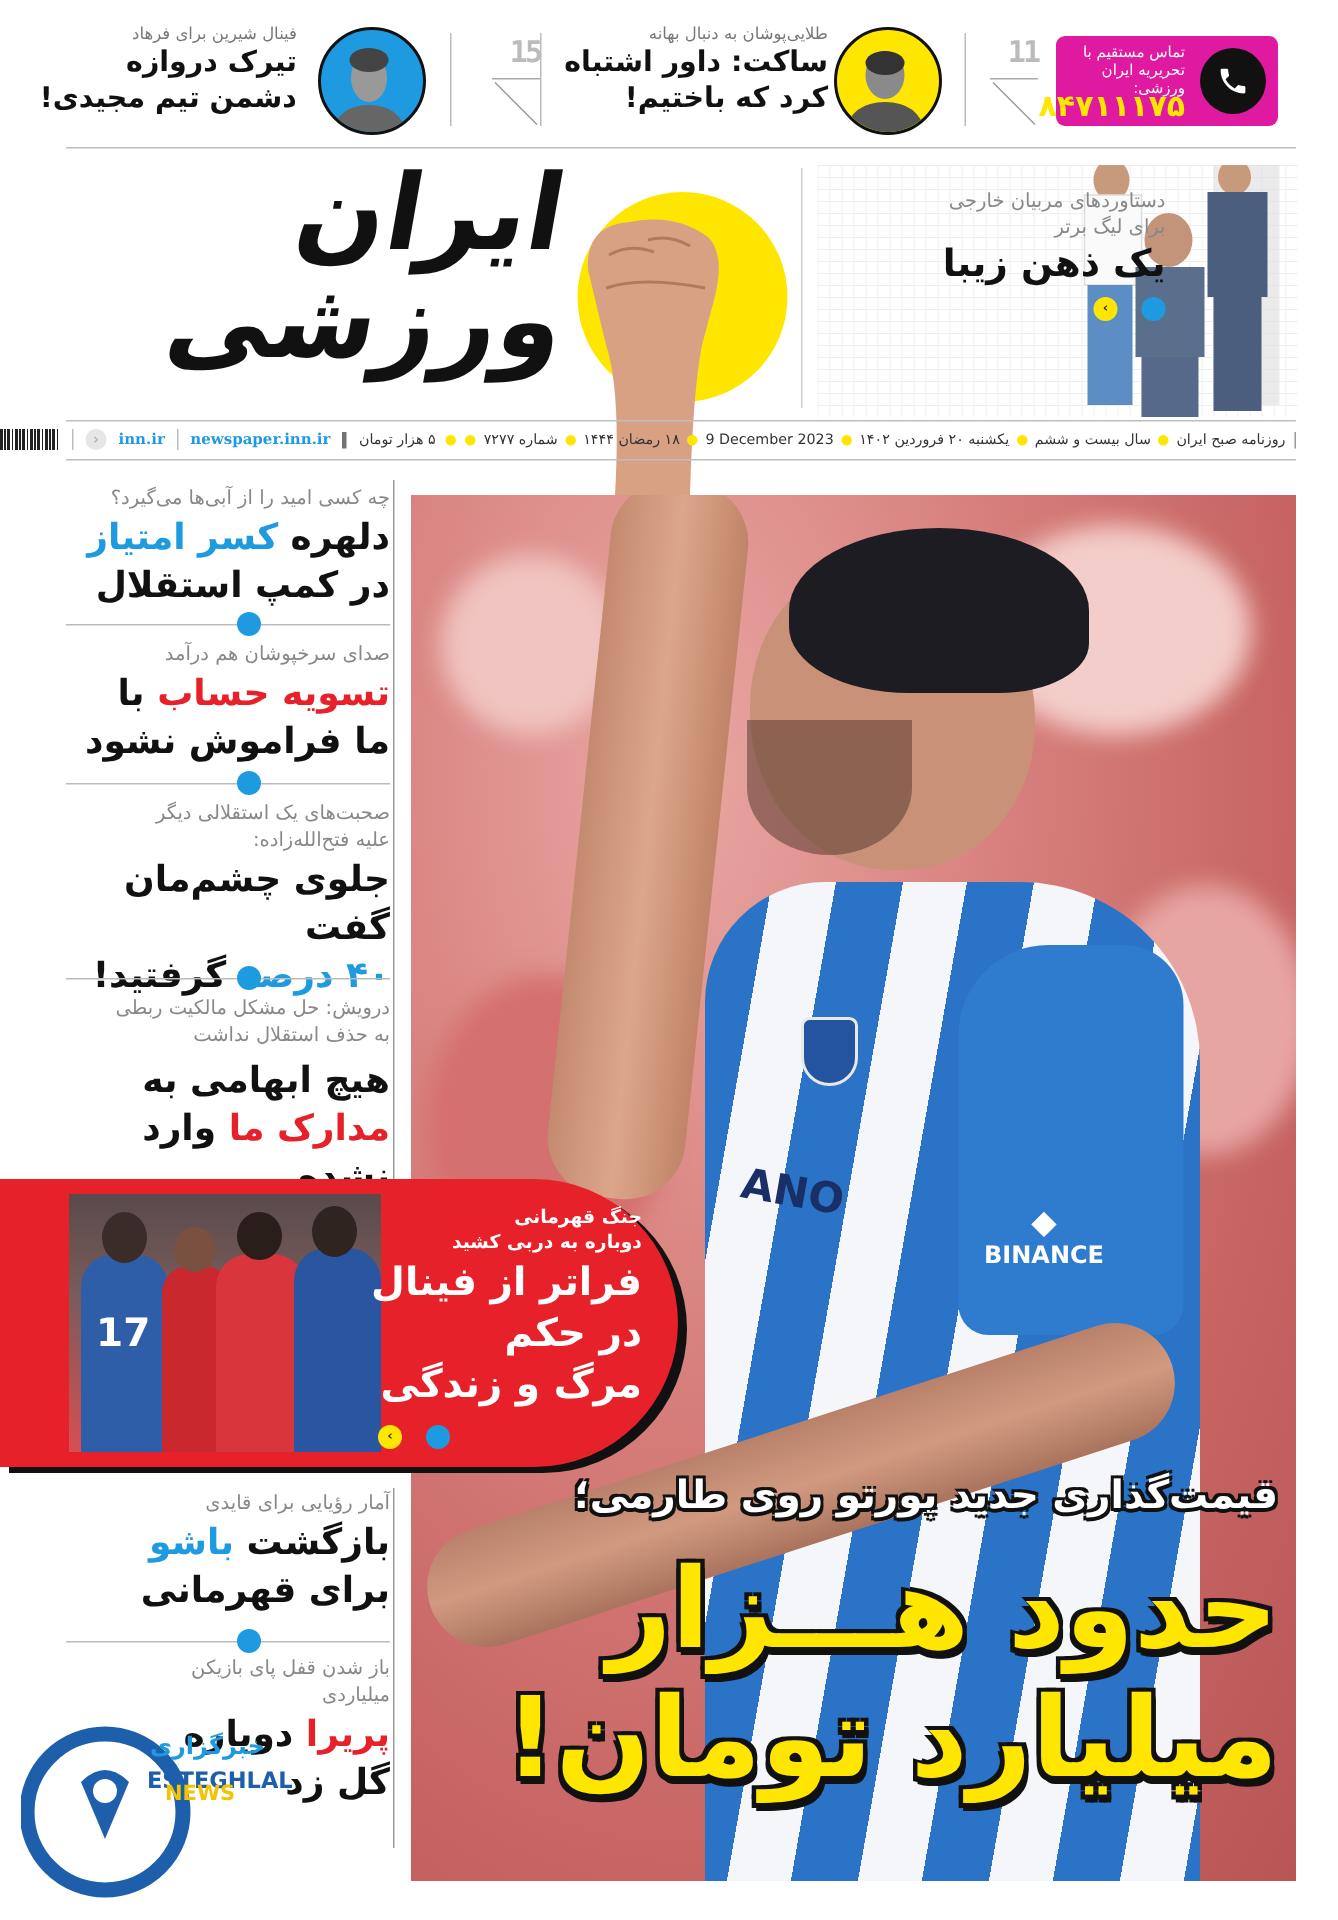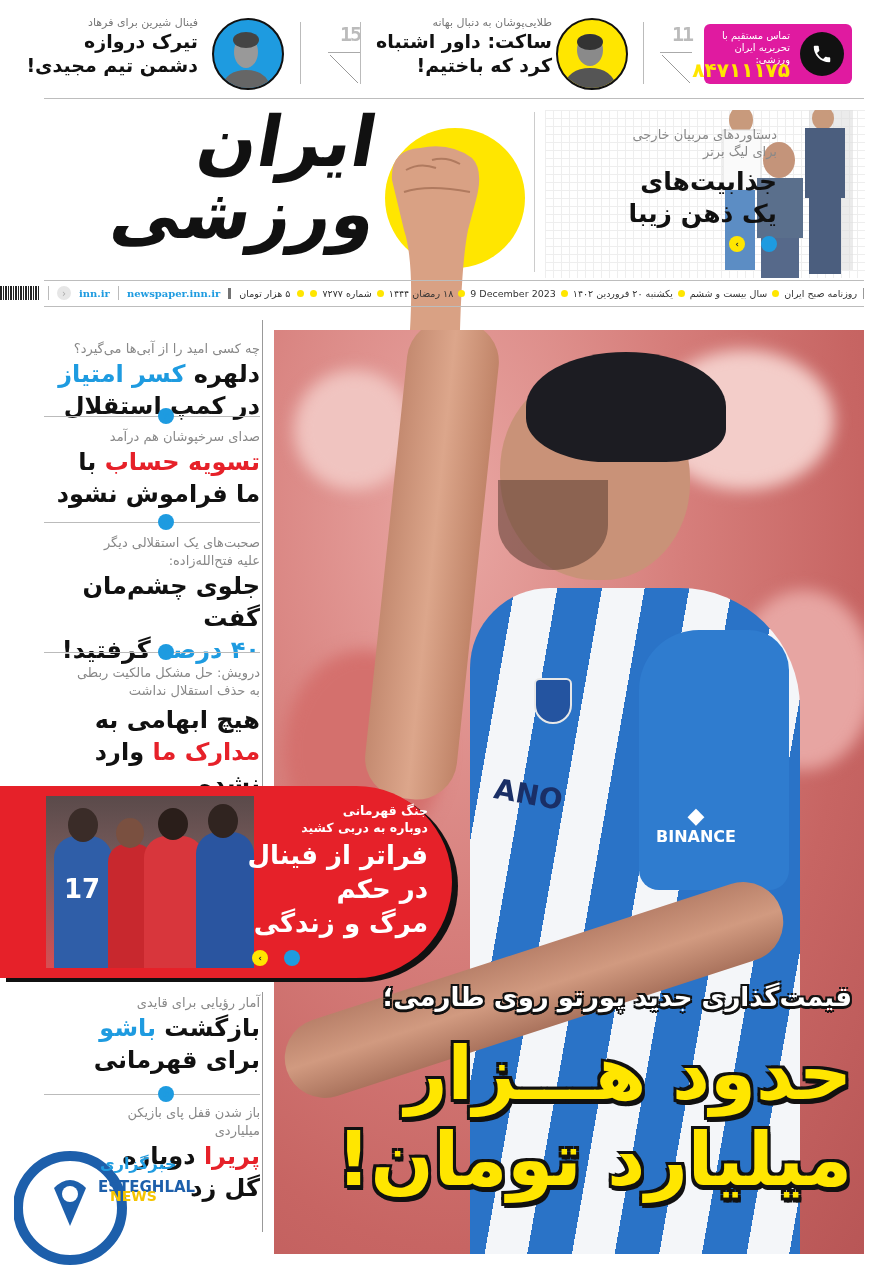--- a/index.html
+++ b/index.html
@@ -162,21 +162,20 @@
     <ellipse cx="110" cy="8" rx="11" ry="12" fill="#c89a7c"></ellipse>
     <rect x="92" y="18" width="40" height="70" fill="#4b5e7e"></rect>
     <rect x="96" y="88" width="32" height="76" fill="#4b5e7e"></rect>
     <ellipse cx="66" cy="50" rx="16" ry="18" fill="#c4947a"></ellipse>
     <rect x="44" y="68" width="46" height="60" fill="#5a6f8c"></rect>
     <rect x="48" y="128" width="38" height="40" fill="#56698a"></rect>
   </svg>
   <div class="abs" style="right:88px; top:16px;">
     <div class="coach-kicker">دستاوردهای مربیان خارجی</div>
     <div class="coach-kicker">برای لیگ برتر</div>
-    <div class="coach-head" style="margin-top:6px;">جذابیت‌های</div>
     <div class="coach-head">یک ذهن زیبا</div>
     <div style="margin-top:6px; display:flex; gap:2px; justify-content:flex-end; direction:ltr;">
       <span class="badge yellow">‹</span>
       <span class="badge blue">۱۴</span>
     </div>
   </div>
 </div>
 
 <div class="abs hr" style="left:44px; top:280px; width:820px;"></div>
 <div class="abs infobar">
@@ -231,21 +230,21 @@
     <div>BINANCE</div>
   </div>
   <div class="abs" style="left:220px; top:448px; color:#1a2f66; font-weight:bold; font-size:28px; direction:ltr; transform:rotate(10deg);">ANO</div>
   <div class="abs" style="left:260px; top:348px; width:38px; height:46px; border-radius:6px 6px 20px 20px; background:#2454a0; border:2px solid #e8e8e8;"></div>
 
   <div class="abs" style="left:0; top:620px; width:520px; height:80px; background:linear-gradient(180deg,#b9816a,#d19a80 50%,#aa735d); border-radius:40px; transform:rotate(-18deg);"></div>
 </div>
 
 <div class="abs col-div" style="top:320px; height:468px;"></div>
 
-<div class="abs lcol" style="top:324px;margin-top:16px;">
+<div class="abs lcol" style="top:324px;">
   <div class="l-kicker">چه کسی امید را از آبی‌ها می‌گیرد؟</div>
   <div class="l-head"><span>دلهره </span><span class="blue">کسر امتیاز</span></div>
   <div class="l-head">در کمپ استقلال</div>
 </div>
 <div class="sep" style="top:416px;">
     <span class="badge blue">۴</span>
   </div>
 
 <div class="abs lcol" style="top:428px;">
   <div class="l-kicker">صدای سرخپوشان هم درآمد</div>

